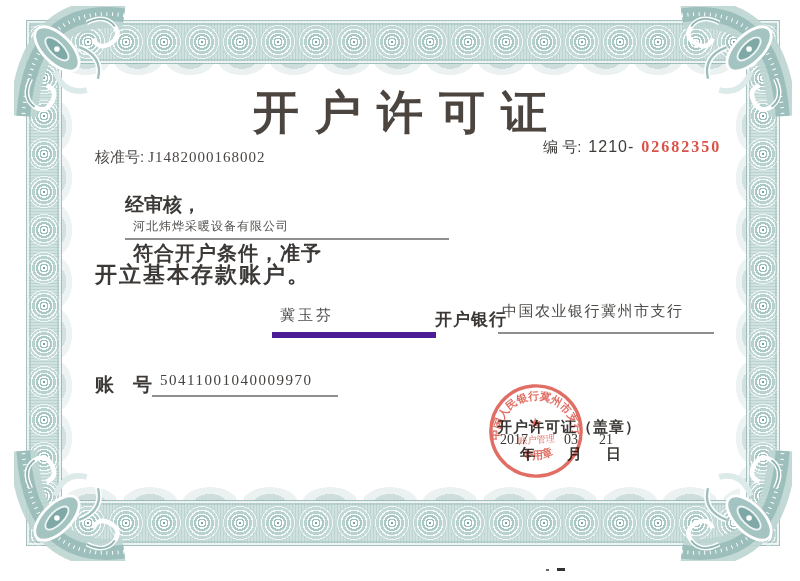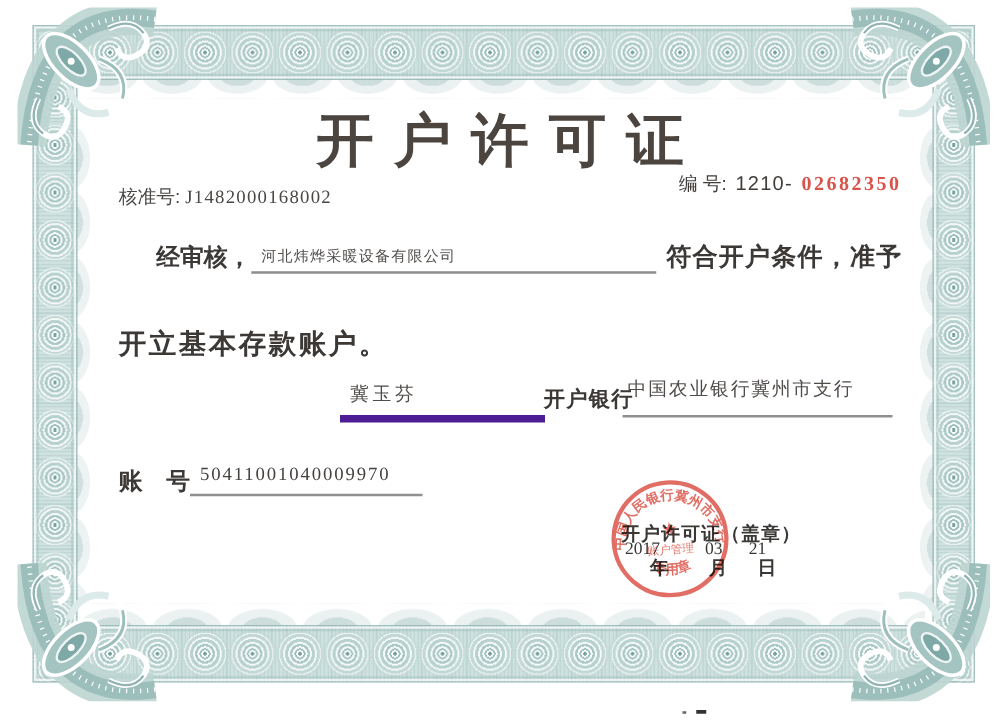--- a/index.html
+++ b/index.html
@@ -53,21 +53,21 @@
   .abs{position:absolute;}
   .title{left:0;right:0;top:82px;text-align:center;
     font-family:"Liberation Serif","DejaVu Serif",serif;font-weight:bold;
     font-size:46px;letter-spacing:16px;text-indent:16px;color:#4b443f;}
   .approval{left:95px;top:148px;font-size:15px;color:#4a4745;}
   .approval .num{font-family:"Liberation Serif","DejaVu Serif",serif;letter-spacing:1px;margin-left:4px;}
   .serial{left:543px;top:138px;font-size:15px;color:#3f3c3a;display:flex;gap:7px;align-items:baseline;}
   .serial .prefix{font-size:16px;letter-spacing:1px;}
   .serial .rednum{font-family:"Liberation Serif","DejaVu Serif",serif;font-weight:bold;
     font-size:16px;letter-spacing:2px;color:#d9534a;}
-  .line1{left:125px;top:192px;display:flex;align-items:flex-end;}
+  .line1{left:125px;top:192px;display:flex;align-items:flex-start;flex-direction:column;}
   .b-strong{font-weight:bold;font-size:19px;color:#3b3836;}
   .line1 .suffix{font-size:20px;letter-spacing:1px;margin-left:8px;font-weight:bold;color:#3b3836;}
   .fill-company{width:312px;border-bottom:2px solid #8f8f8f;padding:0 4px 3px 8px;
     font-family:"Liberation Serif","DejaVu Serif",serif;font-size:12px;color:#524f4d;letter-spacing:1px;}
   .line2{left:95px;top:242px;font-weight:bold;font-size:22px;letter-spacing:2px;color:#3b3836;margin-top:18px;}
   .rep-label{left:96px;top:309px;font-weight:bold;font-size:16px;color:#3b3836;}
   .rep-line{left:272px;top:306px;width:156px;border-bottom:6px solid #4c1d95;height:26px;
     font-family:"Liberation Serif","DejaVu Serif",serif;font-size:15px;letter-spacing:3px;
     color:#4f4c4a;padding-left:8px;}
   .bank-label{left:435px;top:308px;font-weight:bold;font-size:17px;letter-spacing:1px;color:#3b3836;}

